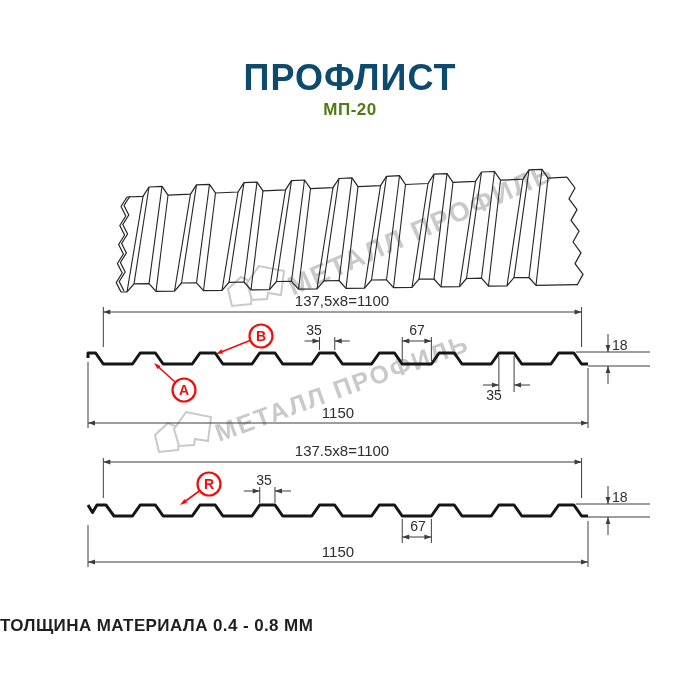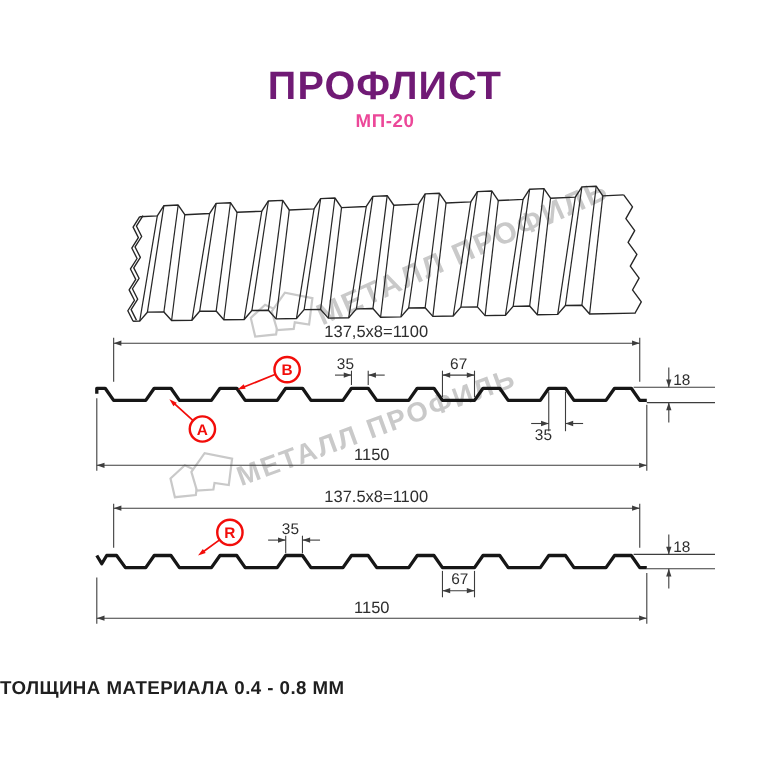--- a/index.html
+++ b/index.html
@@ -1,21 +1,21 @@
 <!DOCTYPE html>
 <html><head>
 <meta charset="utf-8">
 <style>
   html,body{margin:0;padding:0;background:#ffffff;}
   .page{position:relative;width:700px;height:700px;background:#ffffff;overflow:hidden;
         font-family:"Liberation Sans","DejaVu Sans",sans-serif;}
   .title{position:absolute;top:57px;left:0;width:700px;text-align:center;
-         font-size:36px;font-weight:800;letter-spacing:1px;color:#701a75;}
+         font-size:36px;font-weight:800;letter-spacing:1px;color:#0c4a6e;}
   .subtitle{position:absolute;top:100px;left:0;width:700px;text-align:center;
-         font-size:17px;font-weight:700;letter-spacing:.5px;color:#ec4899;}
+         font-size:17px;font-weight:700;letter-spacing:.5px;color:#4d7c0f;}
   .footer{position:absolute;top:616px;left:0;width:700px;text-align:left;
          font-size:17px;font-weight:600;letter-spacing:.4px;color:#1f1f1f;}
   svg{position:absolute;top:0;left:0;}
   svg text{font-family:"Liberation Sans","DejaVu Sans",sans-serif;}
   .dimtxt{font-size:15px;fill:#2e2e2e;}
   .dimtxt-s{font-size:14px;fill:#2e2e2e;}
   .marker-letter{font-size:14px;font-weight:bold;}
   .wmtxt{font-weight:bold;letter-spacing:2px;}
 </style>
 </head>

